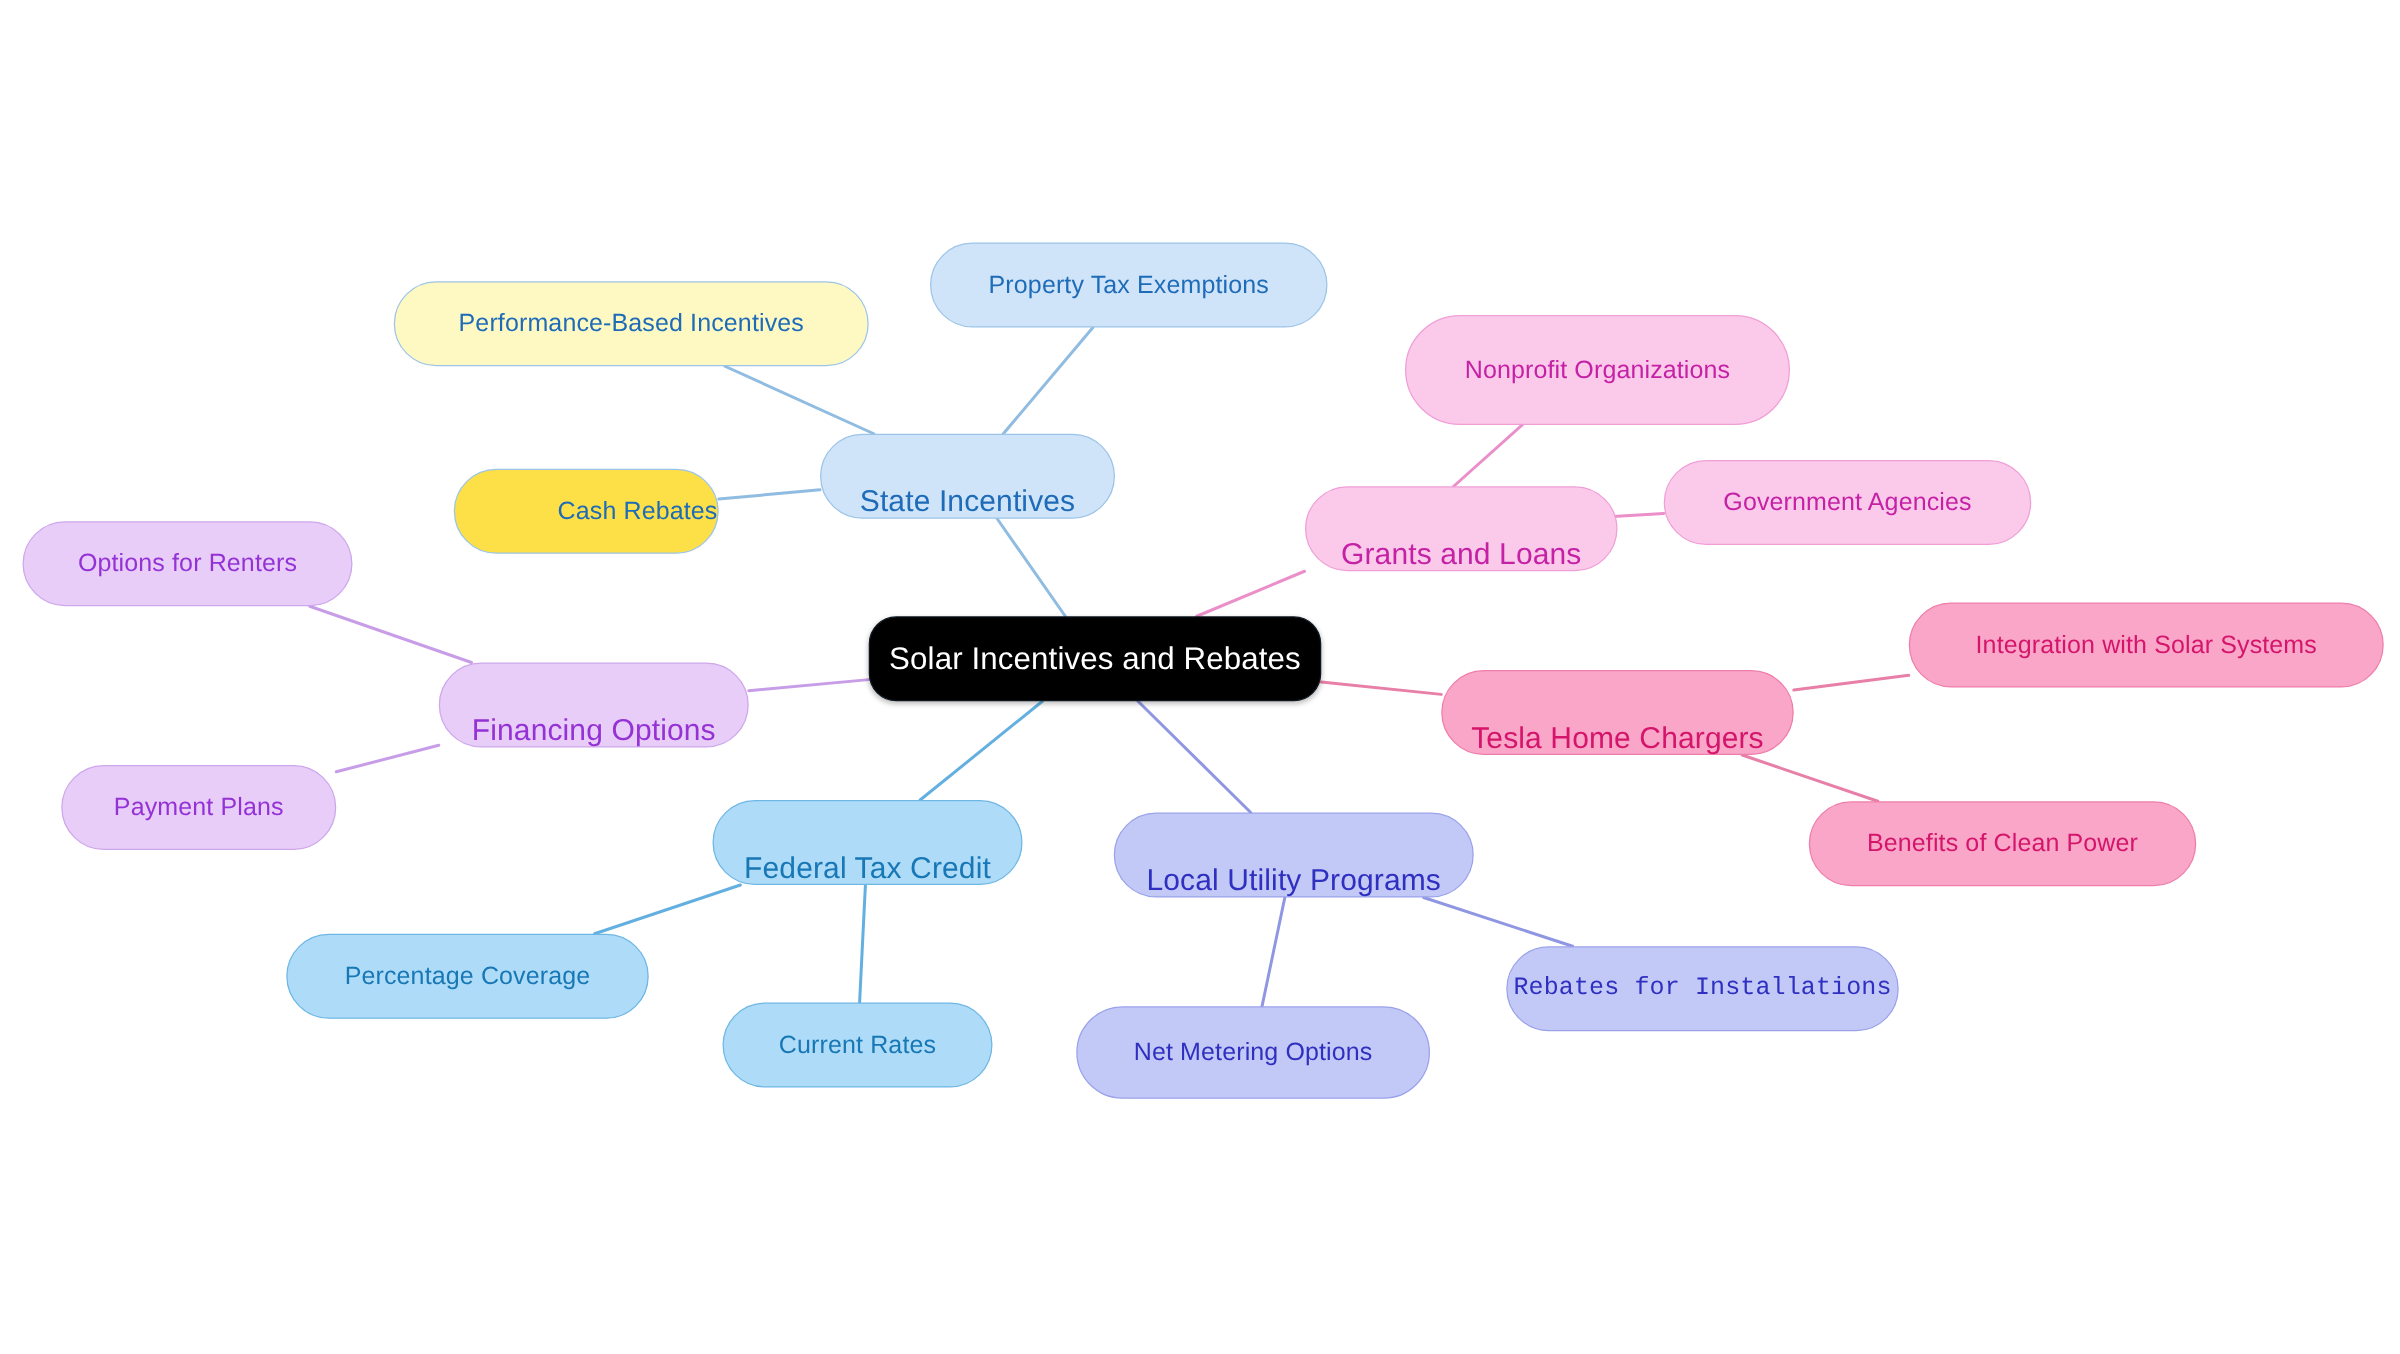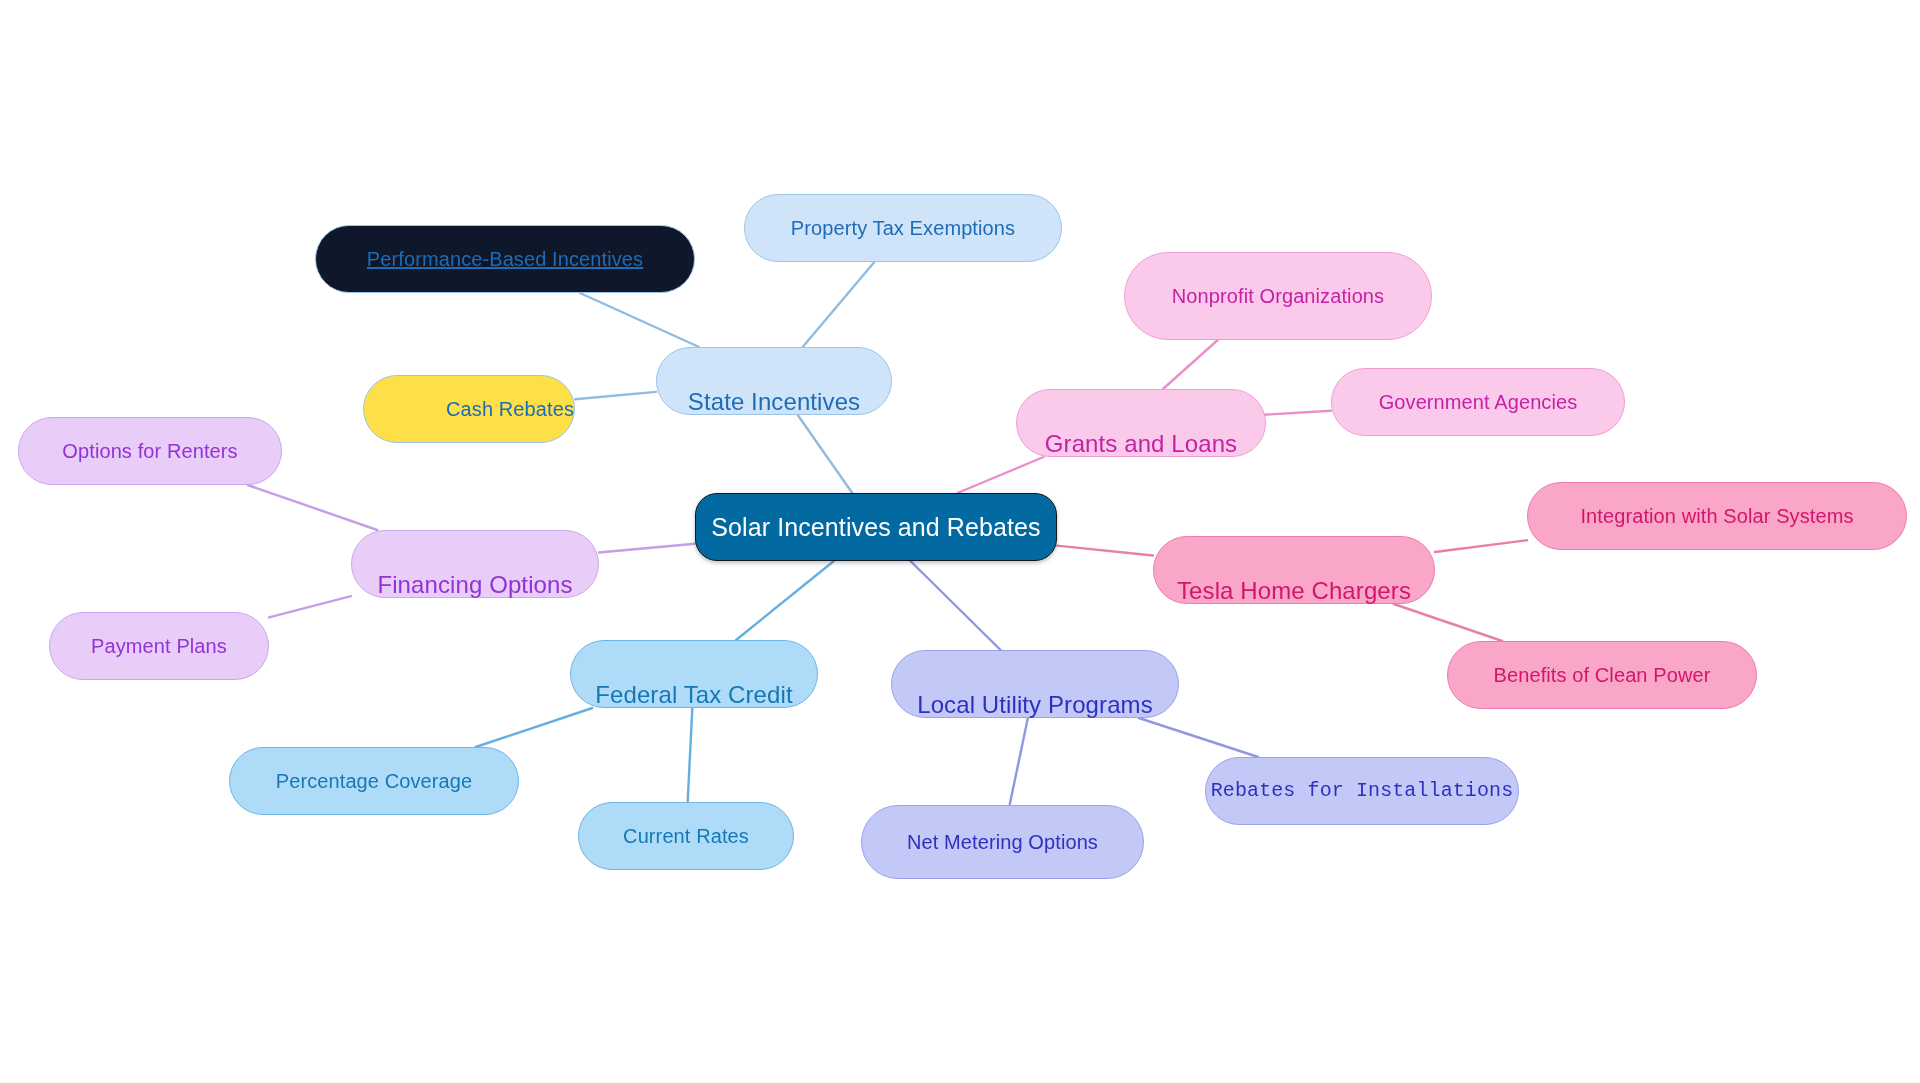--- a/index.html
+++ b/index.html
@@ -73,36 +73,36 @@
       <line x1="377.21238938053096" y1="530" x2="247.78761061946904" y2="485" stroke="#c79de8" stroke-width="2.4" stroke-linecap="round"></line>
       <line x1="351" y1="596.1772151898734" x2="269" y2="617.4556962025316" stroke="#c79de8" stroke-width="2.4" stroke-linecap="round"></line>
       <line x1="833.9047619047619" y1="561" x2="736.0952380952381" y2="640" stroke="#63b0e0" stroke-width="2.4" stroke-linecap="round"></line>
       <line x1="592.3177570093458" y1="708" x2="475.68224299065423" y2="747" stroke="#63b0e0" stroke-width="2.4" stroke-linecap="round"></line>
       <line x1="692.320987654321" y1="708" x2="687.679012345679" y2="802" stroke="#63b0e0" stroke-width="2.4" stroke-linecap="round"></line>
       <line x1="910.4331210191083" y1="561" x2="1000.5668789808917" y2="650" stroke="#9097e2" stroke-width="2.4" stroke-linecap="round"></line>
       <line x1="1027.8709677419354" y1="718" x2="1009.6290322580645" y2="805" stroke="#9097e2" stroke-width="2.4" stroke-linecap="round"></line>
       <line x1="1138.9065420560748" y1="718" x2="1258.0934579439252" y2="757" stroke="#9097e2" stroke-width="2.4" stroke-linecap="round"></line>
     </svg>
   <div id="node-layer">
-      <div class="node node-root" style="left: 695px; top: 493px; width: 362px; height: 68px; background: #0369a1; border-color: rgb(15, 23, 33); color: rgb(255, 255, 255);">
+      <div class="node node-root" style="left: 695px; top: 493px; width: 362px; height: 68px; background: #000000; border-color: rgb(15, 23, 33); color: rgb(255, 255, 255);">
         <span class="node-label">Solar Incentives and Rebates</span>
       </div>
       <div class="node node-branch" style="left: 656px; top: 347px; width: 236px; height: 68px; background: rgb(207, 228, 249); border-color: rgb(156, 196, 232); color: rgb(30, 107, 184);">
         <span class="node-label">State Incentives</span>
       </div>
-      <div class="node node-leaf" style="left: 315px; top: 225px; width: 380px; height: 68px; background: #0f172a; border-color: rgb(156, 196, 232); color: rgb(30, 107, 184); text-decoration: underline;">
+      <div class="node node-leaf" style="left: 315px; top: 225px; width: 380px; height: 68px; background: #fef9c3; border-color: rgb(156, 196, 232); color: rgb(30, 107, 184);">
         <span class="node-label">Performance-Based Incentives</span>
       </div>
       <div class="node node-leaf" style="left: 744px; top: 194px; width: 318px; height: 68px; background: rgb(207, 228, 249); border-color: rgb(156, 196, 232); color: rgb(30, 107, 184);">
         <span class="node-label">Property Tax Exemptions</span>
       </div>
       <div class="node node-leaf" style="left: 363px; top: 375px; width: 212px; height: 68px; background: #fde047; border-color: rgb(156, 196, 232); color: rgb(30, 107, 184); justify-content: flex-end;">
         <span class="node-label">Cash Rebates</span>
       </div>
-      <div class="node node-branch" style="left: 1016px; top: 389px; width: 250px; height: 68px; background: rgb(251, 202, 235); border-color: rgb(240, 158, 214); color: rgb(197, 33, 165);">
+      <div class="node node-branch" style="left: 1044px; top: 389px; width: 250px; height: 68px; background: rgb(251, 202, 235); border-color: rgb(240, 158, 214); color: rgb(197, 33, 165);">
         <span class="node-label">Grants and Loans</span>
       </div>
       <div class="node node-leaf" style="left: 1124px; top: 252px; width: 308px; height: 88px; background: rgb(251, 202, 235); border-color: rgb(240, 158, 214); color: rgb(197, 33, 165);">
         <span class="node-label">Nonprofit Organizations</span>
       </div>
       <div class="node node-leaf" style="left: 1331px; top: 368px; width: 294px; height: 68px; background: rgb(251, 202, 235); border-color: rgb(240, 158, 214); color: rgb(197, 33, 165);">
         <span class="node-label">Government Agencies</span>
       </div>
       <div class="node node-branch" style="left: 1153px; top: 536px; width: 282px; height: 68px; background: rgb(249, 166, 200); border-color: rgb(239, 125, 170); color: rgb(212, 21, 107);">
         <span class="node-label">Tesla Home Chargers</span>

